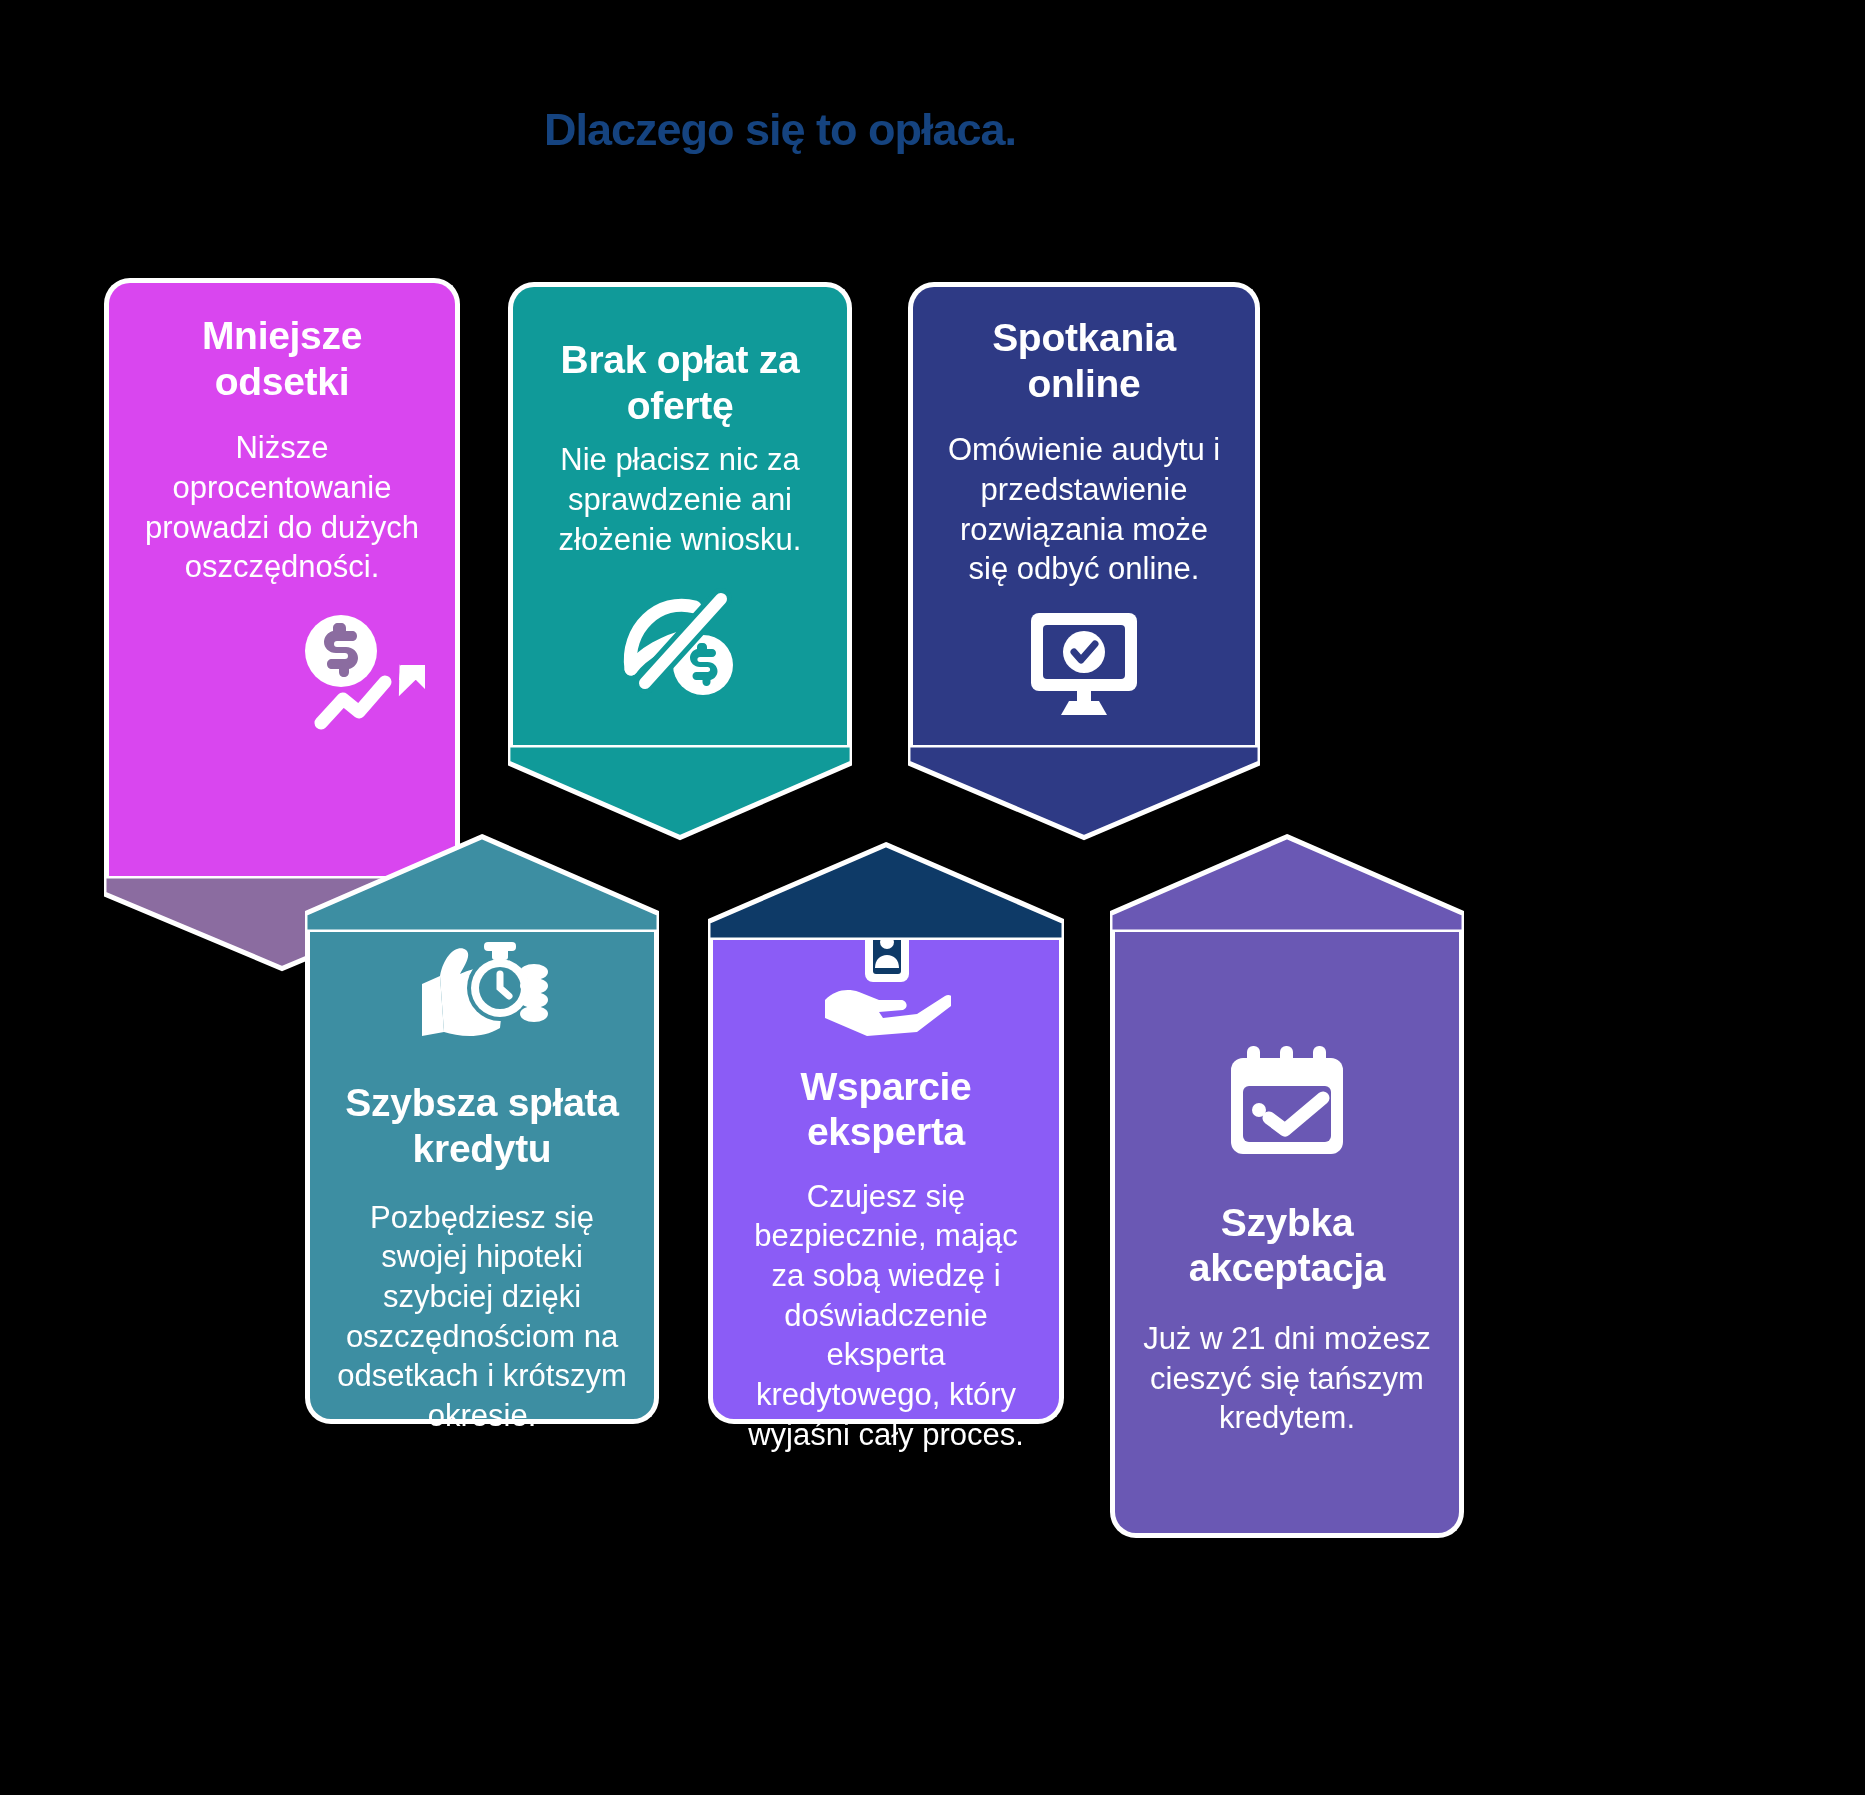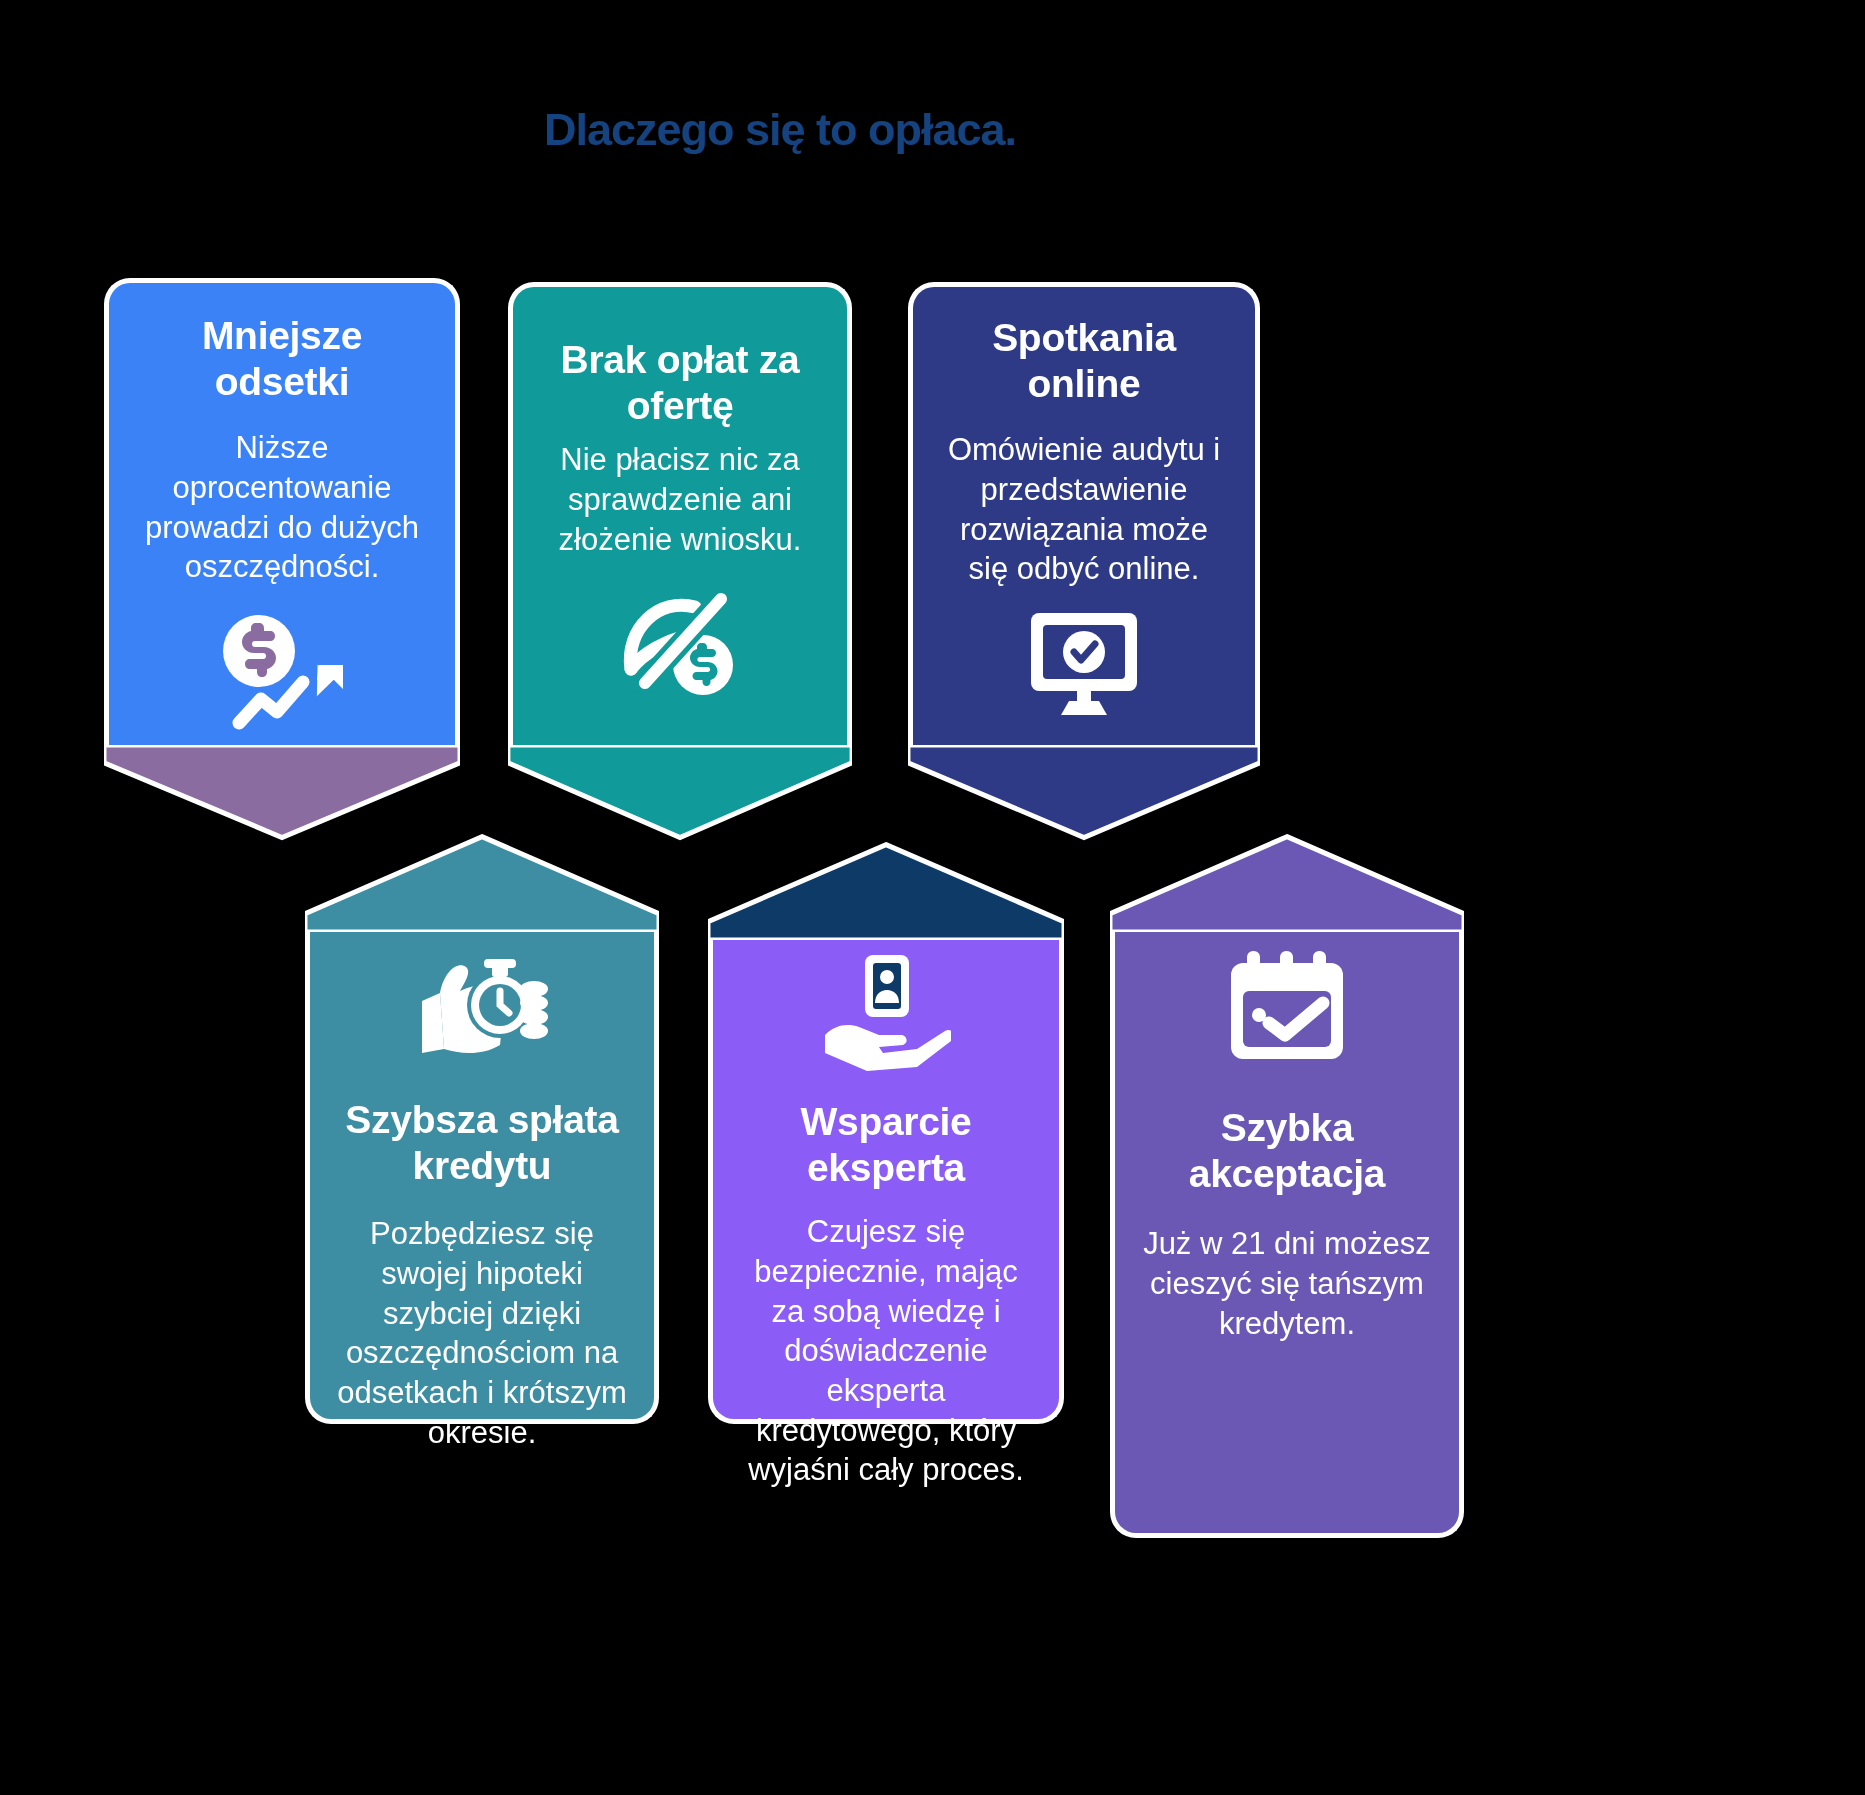--- a/index.html
+++ b/index.html
@@ -55,20 +55,21 @@
     bottom: -93px;
     height: 96px;
     overflow: hidden;
   }
   .row1 .tip svg { display: block; width: 100%; height: 100%; }
 
   
   .row2 {
     border-radius: 0 0 26px 26px;
     border-top: none;
+    justify-content: center;
   }
   .row2 .tip {
     position: absolute;
     left: -5px;
     right: -5px;
     top: -96px;
     height: 99px;
     overflow: hidden;
   }
   .row2 .tip svg { display: block; width: 100%; height: 100%; }
@@ -87,21 +88,21 @@
   }
 
   .card-icon {
     display: flex;
     align-items: center;
     justify-content: center;
   }
   .card-icon svg { display: block; }
 
   
-  #card-1 { left: 104px;  top: 278px;  width: 356px; height: 470px; background: #3b82f6; }
+  #card-1 { left: 104px;  top: 278px;  width: 356px; height: 601px; background: #d946ef; align-items: flex-end; }
   #card-2 { left: 508px;  top: 282px;  width: 344px; height: 466px; background: #109a99; }
   #card-3 { left: 908px;  top: 282px;  width: 352px; height: 466px; background: #2e3a85; }
 
   #card-4 { left: 305px;  top: 929px;  width: 354px; height: 495px; background: #3d8ea2; }
   #card-5 { left: 708px;  top: 937px;  width: 356px; height: 487px; background: #8b5cf6; }
   #card-6 { left: 1110px; top: 929px;  width: 354px; height: 609px; background: #6a58b4; }
 
   #card-1 .card-title { margin-top: 30px; }
   #card-1 .card-body  { margin-top: 24px; }
   #card-1 .card-icon  { margin-top: 24px; }

